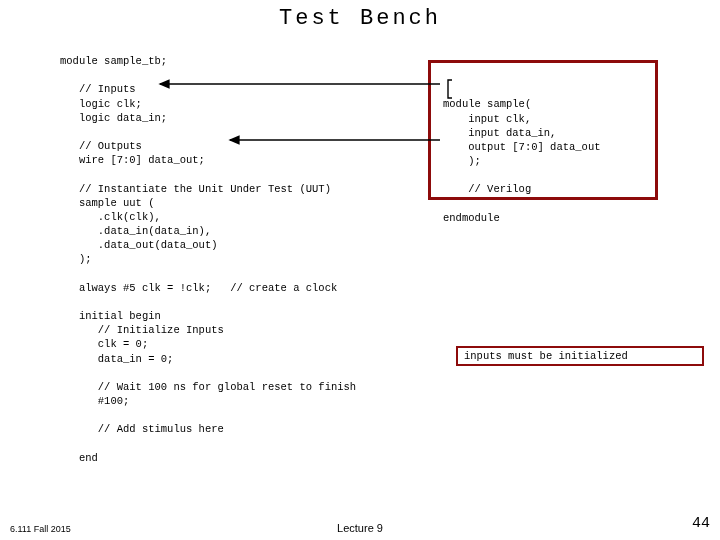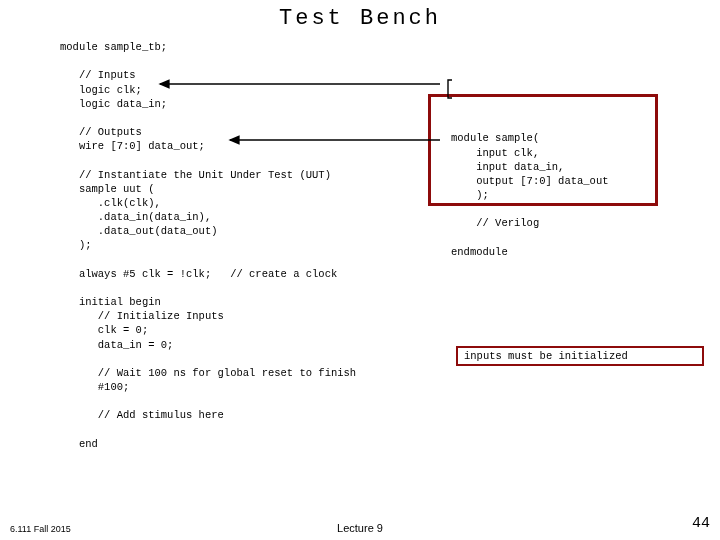--- a/index.html
+++ b/index.html
@@ -1,21 +1,21 @@
 <!DOCTYPE html>
 <html><head>
 <meta charset="utf-8">
 <style>
   * { margin: 0; padding: 0; box-sizing: border-box; }
   html, body { width: 720px; height: 540px; background: #fff; font-family: "Courier New", monospace; overflow: hidden; }
   .slide { position: relative; width: 720px; height: 540px; }
   .title { position: absolute; top: 6px; left: 0; width: 720px; text-align: center; font-size: 22px; font-family: "Courier New", monospace; letter-spacing: 3px; }
-  .code { position: absolute; font-size: 10.5px; line-height: 1.35; white-space: pre; font-family: "Courier New", monospace; }
+  .code { position: absolute; font-size: 10.5px; line-height: 1.35; white-space: pre; font-family: "Courier New", monospace; margin-top: 14px; }
   .main-code { top: 40px; left: 60px; width: 360px; }
-  .module-box { position: absolute; top: 60px; left: 428px; width: 230px; height: 112px; border: 3px solid #8d0b0b; padding: 6px 20px; font-size: 10.5px; line-height: 1.35; white-space: pre; font-family: "Courier New", monospace; margin-top: 34px; }
+  .module-box { position: absolute; top: 60px; left: 428px; width: 230px; height: 140px; border: 3px solid #8d0b0b; padding: 6px 12px; font-size: 10.5px; line-height: 1.35; white-space: pre; font-family: "Courier New", monospace; }
   .note-box { position: absolute; top: 346px; left: 428px; width: 248px; height: 20px; border: 2px solid #8d0b0b; padding: 2px 6px; font-size: 10.5px; font-family: "Courier New", monospace; margin-left: 28px; }
   .footer-left { position: absolute; bottom: 6px; left: 10px; font-size: 9px; font-family: Arial, sans-serif; color: #000; }
   .footer-center { position: absolute; bottom: 6px; left: 0; width: 720px; text-align: center; font-size: 11px; font-family: Arial, sans-serif; color: #000; }
   .footer-right { position: absolute; bottom: 8px; right: 10px; font-size: 15px; font-family: Liberation Mono, monospace; color: #000; }
   svg.arrows { position: absolute; top: 0; left: 0; width: 720px; height: 540px; pointer-events: none; }
 </style>
 </head>
 <body>
 
 <div class="slide">

